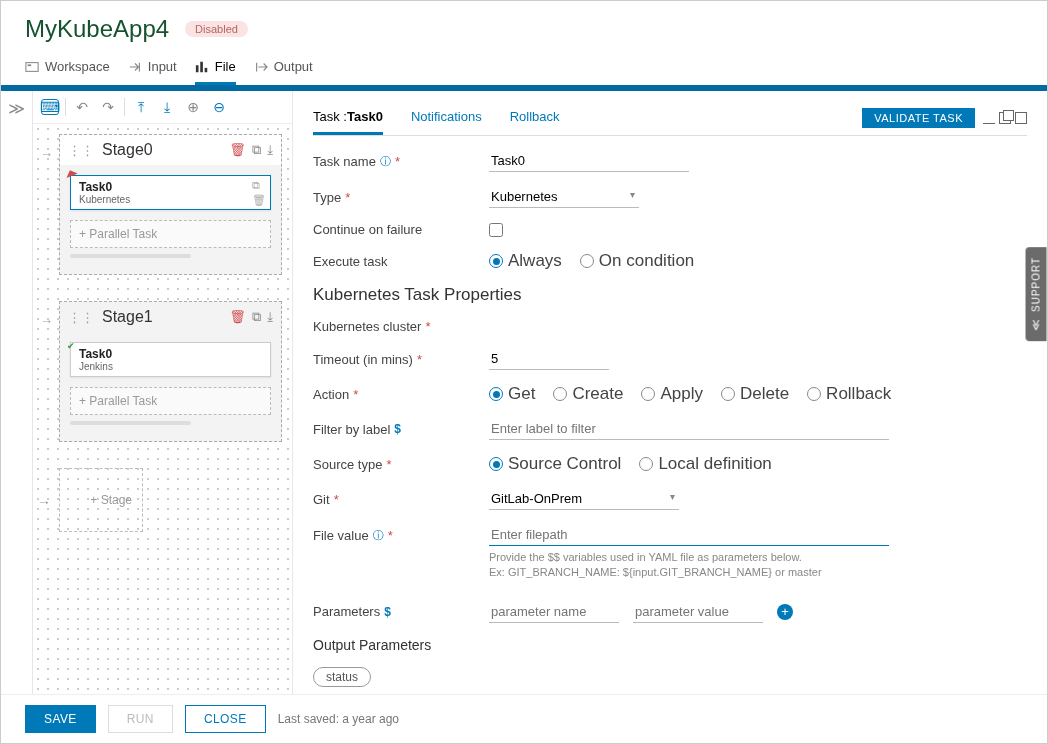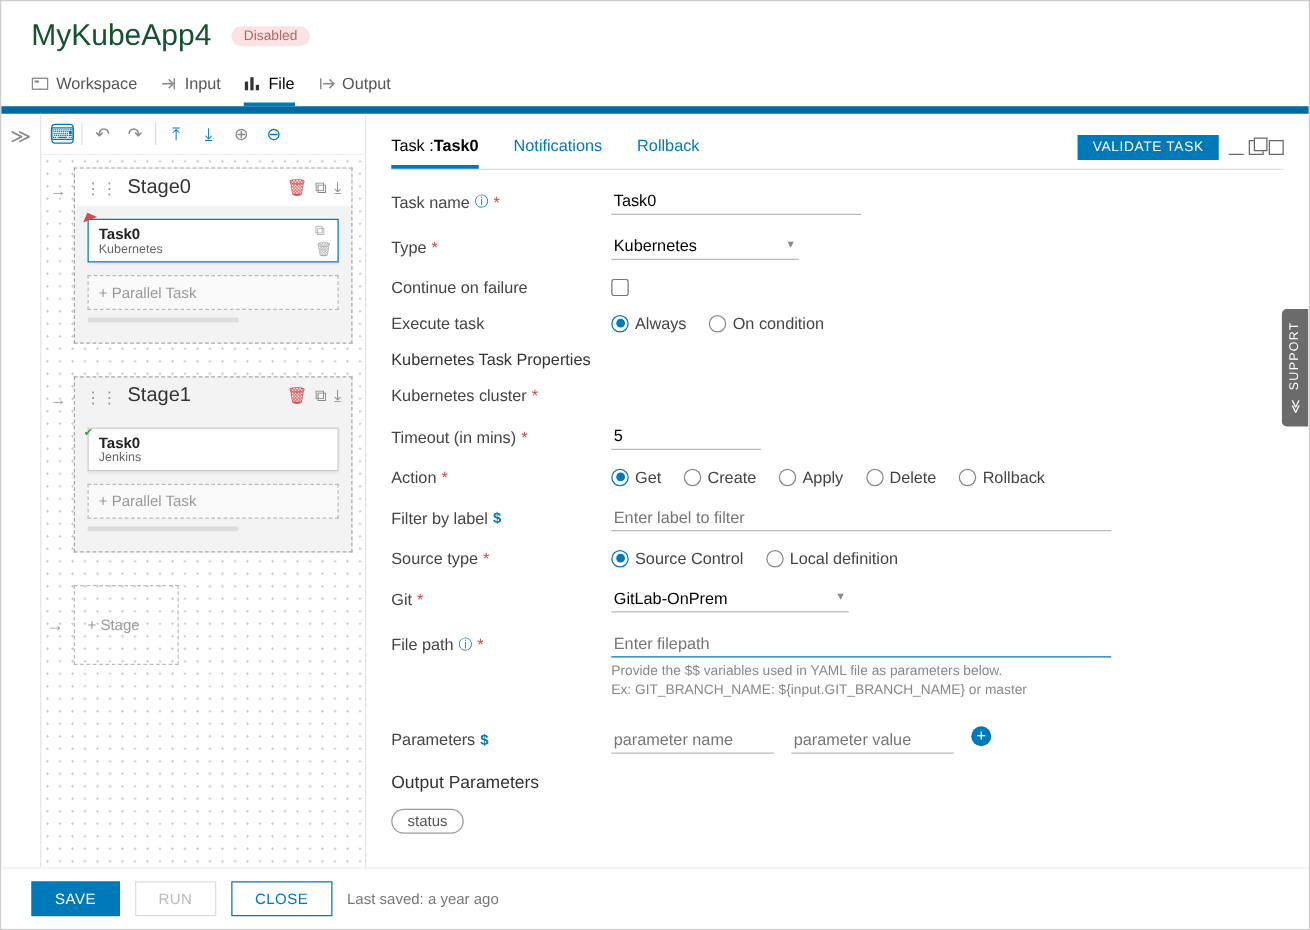--- a/index.html
+++ b/index.html
@@ -35,21 +35,21 @@
 .stage-body { padding: 10px 10px 16px; position: relative; }
 .task-card { background: #fff; border: 1.5px solid #0079b8; padding: 4px 8px; position: relative; margin-bottom: 10px; box-shadow: 0 1px 2px rgba(0,0,0,0.08); }
 .task-card.plain { border: 1px solid #ccc; }
 .task-card .tname { font-size: 12px; font-weight: 600; color: #222; }
 .task-card .ttype { font-size: 10px; color: #666; }
 .task-card .caret { position: absolute; left: -6px; top: -6px; width: 0; height: 0; border-left: 6px solid transparent; border-right: 6px solid transparent; border-bottom: 6px solid #d14949; transform: rotate(-22deg); }
 .task-card .caretg { position: absolute; left: -4px; top: -2px; color: #3a9b3a; font-size: 9px; }
 .task-card .ci { position: absolute; right: 4px; top: 3px; display: flex; flex-direction: column; gap: 2px; color: #aaa; font-size: 11px; }
 .parallel { border: 1px dashed #bbb; background: #fafafa; color: #999; font-size: 12px; padding: 6px 8px; }
 .scrollbar { height: 4px; background: #ddd; margin-top: 6px; width: 60%; border-radius: 2px; }
-.stage-add { border: 1px dashed #bbb; padding: 24px 10px; color: #999; font-size: 12px; width: 84px; margin-top: 16px; position: relative; }
+.stage-add { border: 1px dashed #bbb; padding: 24px 10px; color: #999; font-size: 12px; width: 84px; margin-top: 16px; position: relative; text-align: right; }
 .arrow-r { position: absolute; left: -22px; top: 50%; transform: translateY(-50%); color: #999; font-size: 14px; }
 .left-arrows { color: #999; font-size: 13px; margin-right: 4px; }
 
 .detail-col { flex: 1; padding: 10px 20px; overflow: auto; }
 .detail-tabs { display: flex; align-items: center; border-bottom: 1px solid #ddd; gap: 28px; }
 .detail-tab { padding: 8px 0; font-size: 13px; color: #0079b8; cursor: pointer; border-bottom: 3px solid transparent; }
 .detail-tab.active { color: #000; border-bottom-color: #0079b8; }
 .detail-tab.active b { color: #000; }
 .detail-actions { margin-left: auto; display: flex; align-items: center; gap: 8px; }
 .btn-validate { background: #0079b8; color: #fff; border: none; padding: 4px 12px; font-size: 11px; letter-spacing: 0.5px; cursor: pointer; }
@@ -68,27 +68,27 @@
 .doll { color: #0079b8; font-weight: 600; font-size: 12px; }
 .txt-in { border: none; border-bottom: 1px solid #bbb; padding: 3px 2px; font-size: 13px; width: 200px; background: transparent; }
 .txt-in.wide { width: 400px; }
 .txt-in.fblue { border-bottom-color: #0079b8; }
 .sel { border: none; border-bottom: 1px solid #bbb; padding: 3px 2px; font-size: 13px; width: 150px; background: transparent; appearance: none; position: relative; }
 .sel-wrap { position: relative; display: inline-block; }
 .sel-wrap::after { content: "▾"; position: absolute; right: 4px; top: 3px; color: #888; font-size: 10px; pointer-events: none; }
 .sel-wrap.wider .sel { width: 190px; }
 .cb { width: 14px; height: 14px; }
 .radios { display: flex; gap: 18px; align-items: center; }
-.radios label { display: flex; align-items: center; gap: 5px; font-size: 13px; color: #444; cursor: pointer; }
+.radios label { display: flex; align-items: center; gap: 5px; font-size: 17px; color: #444; cursor: pointer; }
 .radio-dot { width: 14px; height: 14px; border: 1px solid #888; border-radius: 50%; display: inline-flex; align-items: center; justify-content: center; }
 .radio-dot.on { border-color: #0079b8; }
 .radio-dot.on::after { content: ""; width: 7px; height: 7px; background: #0079b8; border-radius: 50%; }
-.sect-h { font-size: 13px; color: #333; margin: 10px 0 14px; }
+.sect-h { font-size: 17px; color: #333; margin: 10px 0 14px; }
 .hint { font-size: 11px; color: #888; line-height: 1.4; margin-top: 4px; margin-left: 176px; }
-.params-row { display: flex; align-items: flex-start; gap: 14px; }
+.params-row { display: flex; align-items: center; gap: 14px; }
 .params-row .txt-in { width: 130px; }
 .add-circle { width: 16px; height: 16px; background: #0079b8; color: #fff; border-radius: 50%; display: inline-flex; align-items: center; justify-content: center; font-size: 13px; cursor: pointer; }
 .out-chip { display: inline-block; border: 1px solid #999; border-radius: 10px; padding: 2px 12px; font-size: 12px; color: #555; }
 
 .footer { position: absolute; bottom: 0; left: 0; right: 0; padding: 10px 24px; display: flex; align-items: center; gap: 12px; border-top: 1px solid #eee; background: #fff; }
 .btn { padding: 6px 18px; font-size: 12px; border: 1px solid transparent; cursor: pointer; letter-spacing: 0.4px; }
 .btn.primary { background: #0079b8; color: #fff; }
 .btn.outline { background: #fff; color: #0079b8; border-color: #0079b8; }
 .btn.disabled { background: #fff; color: #bbb; border-color: #ddd; cursor: not-allowed; }
 .saved-txt { font-size: 12px; color: #777; }
@@ -329,21 +329,21 @@
       </div>
       <div class="row">
         <span class="lbl">
             <span>Git</span> 
             <span class="req">*</span>
           </span>
         <span class="sel-wrap wider"><select class="sel"><option>GitLab-OnPrem</option></select></span>
       </div>
       <div class="row" style="margin-bottom:2px;">
         <span class="lbl">
-            <span>File path</span>
+            <span>File value</span>
             <span class="info-i">ⓘ</span> 
             <span class="req">*</span>
           </span>
         <input class="txt-in wide fblue" placeholder="Enter filepath" style="">
       </div>
       <div class="hint">Provide the $$ variables used in YAML file as parameters below.</div>
       <div class="hint" style="margin-top:0;">Ex: GIT_BRANCH_NAME: ${input.GIT_BRANCH_NAME} or master</div>
 
       <div class="row" style="margin-top:20px;">
         <span class="lbl">

